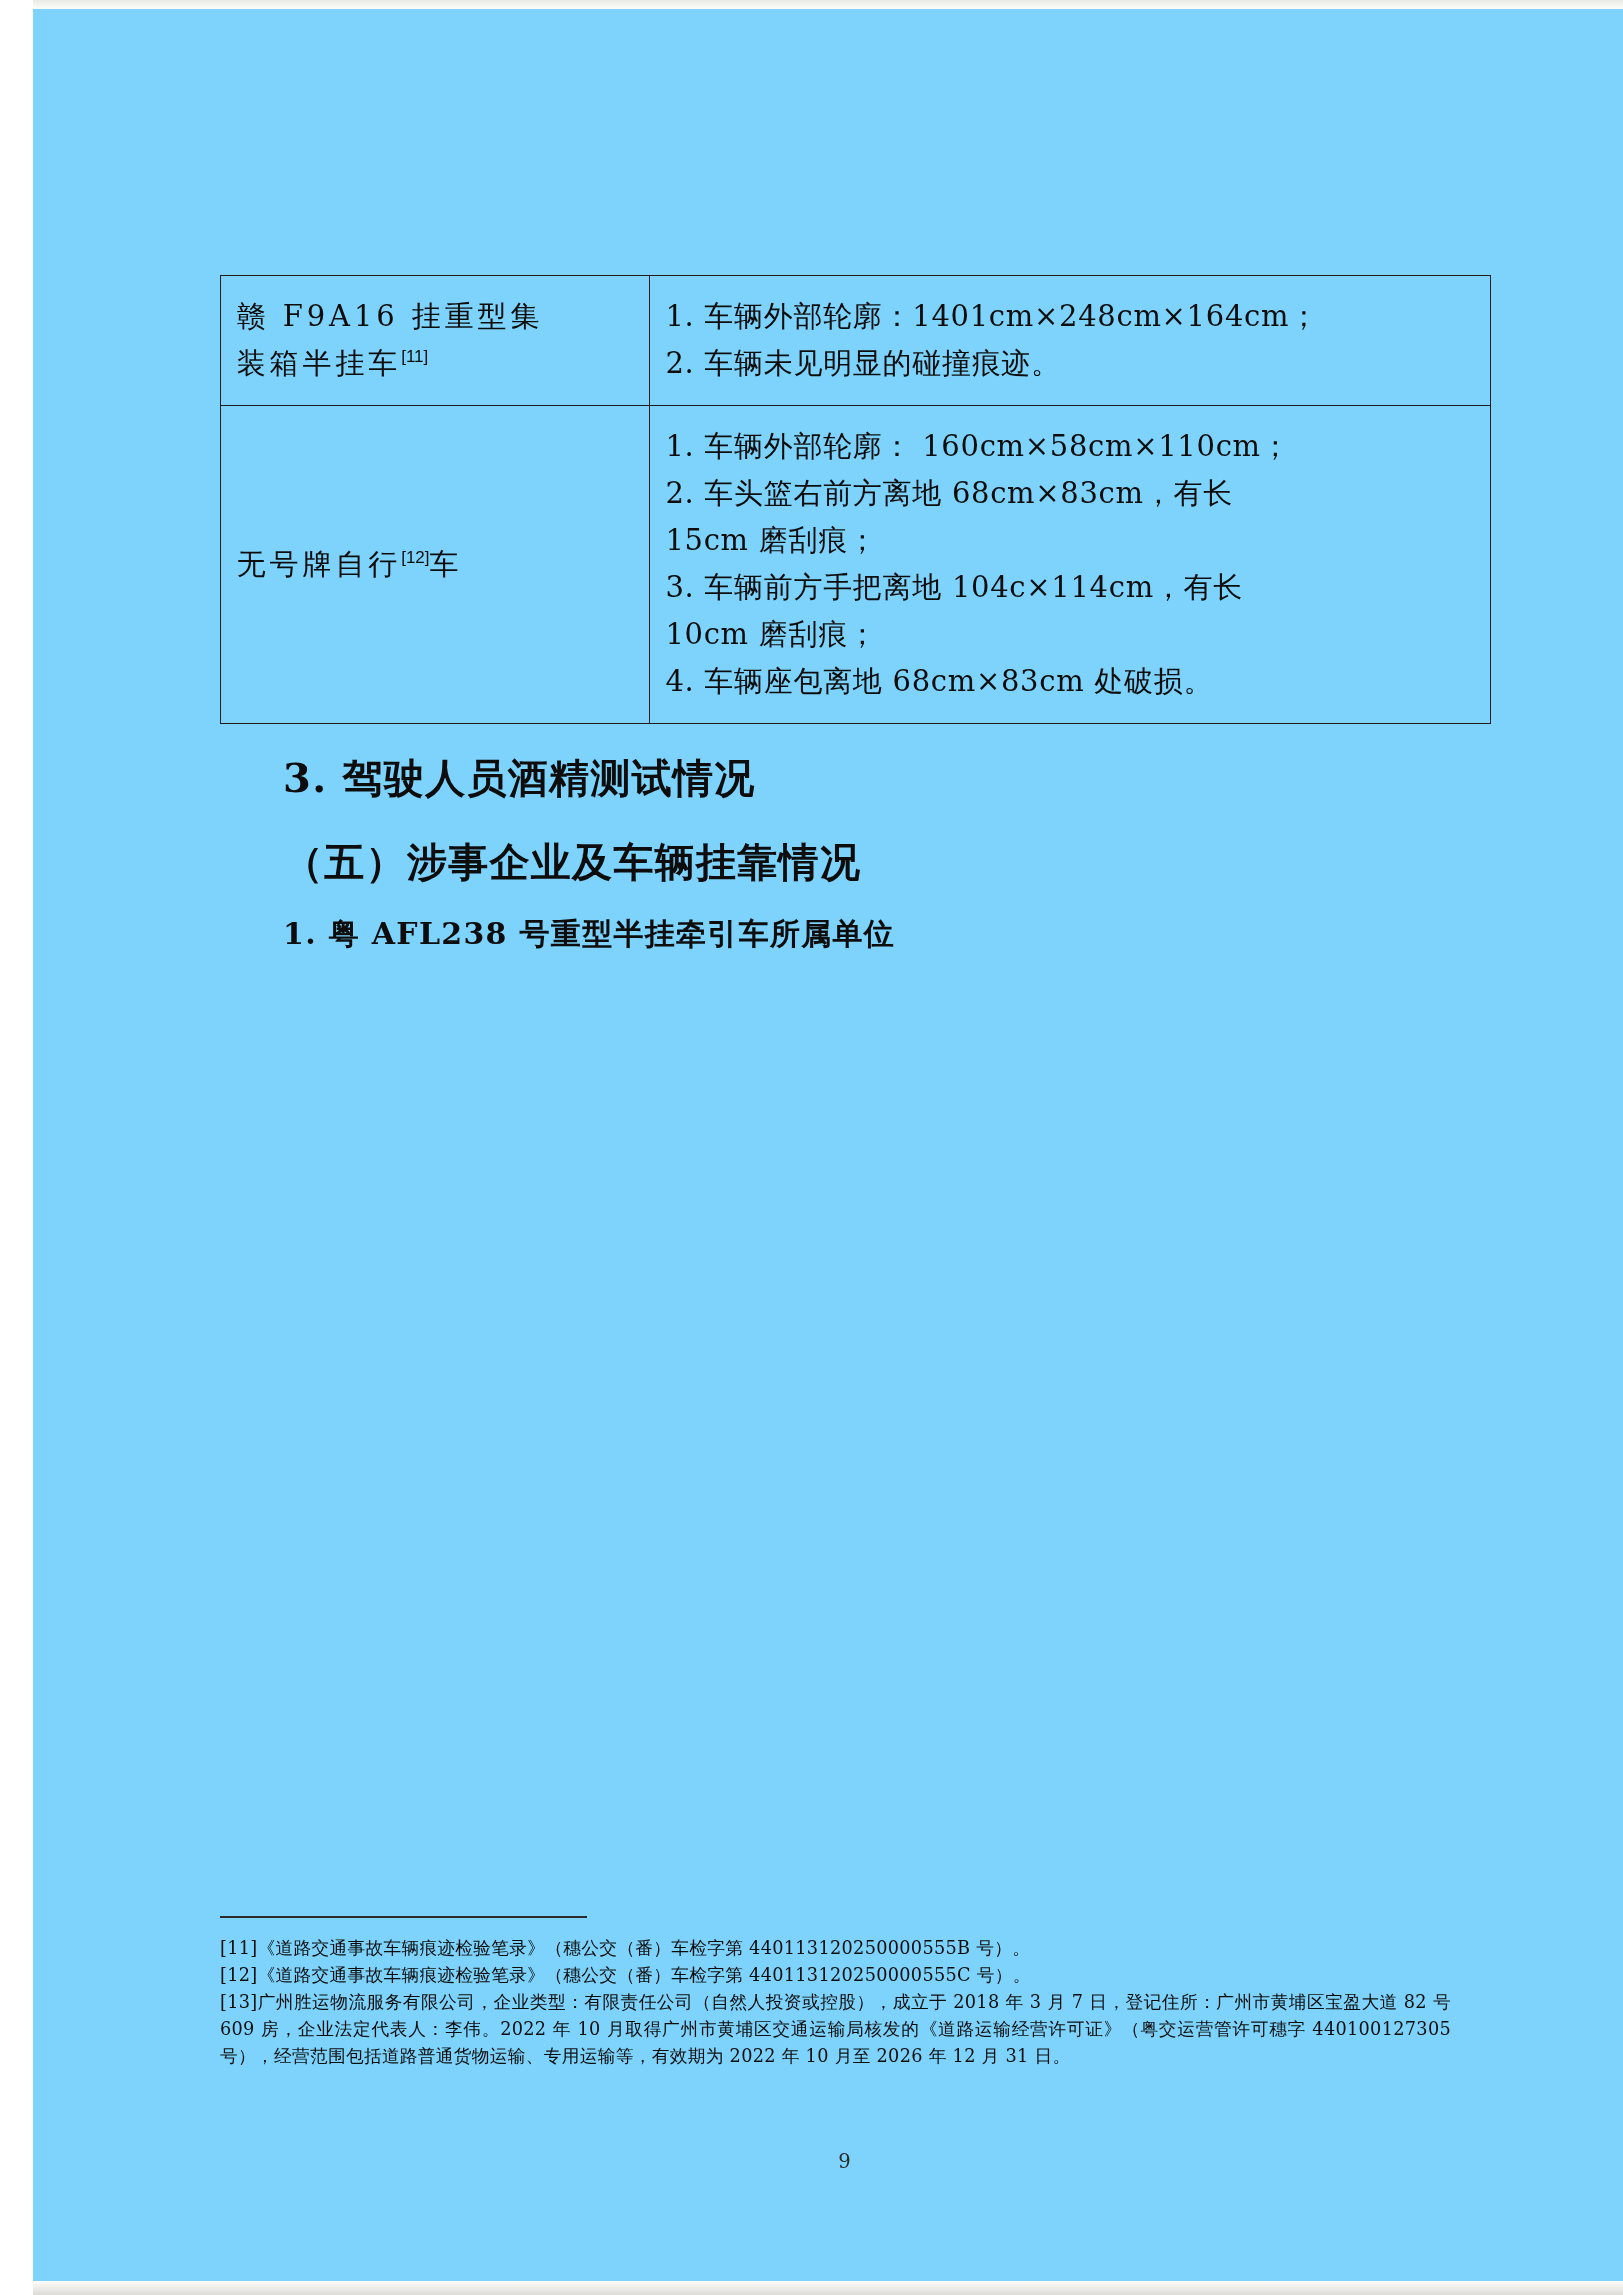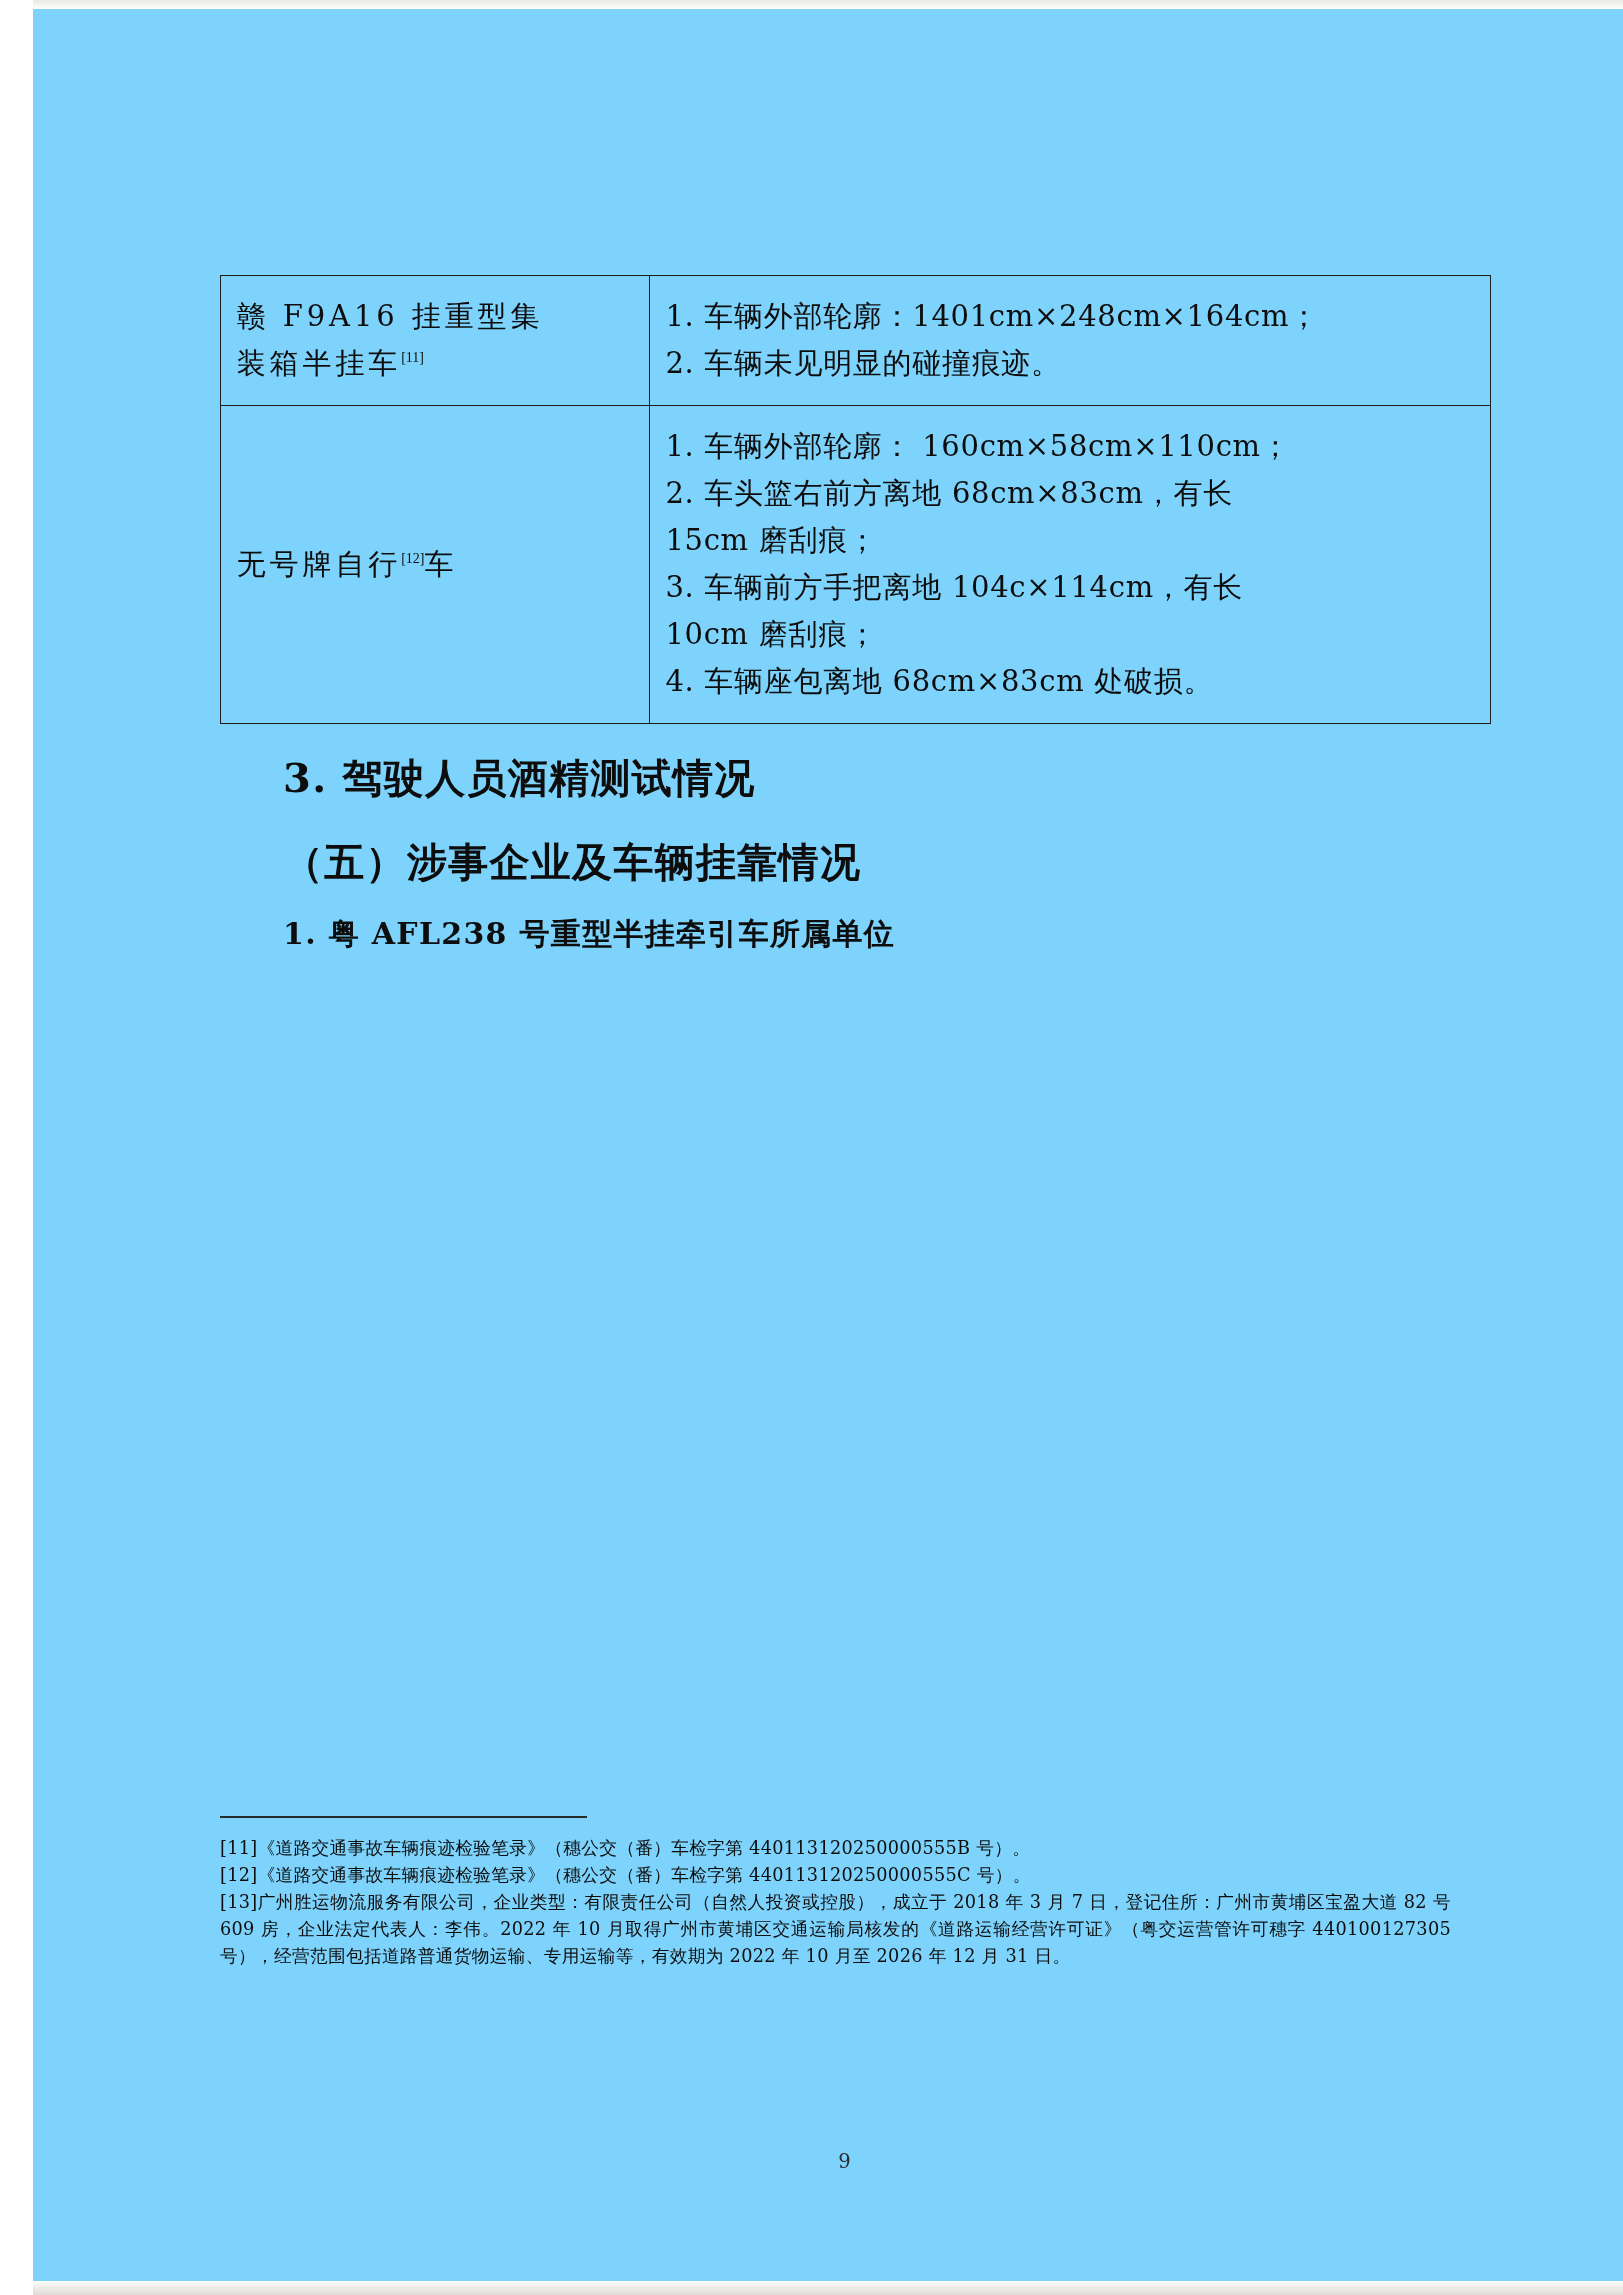--- a/index.html
+++ b/index.html
@@ -54,24 +54,24 @@
     line-height: 1.62;
     letter-spacing: 0.7px;
     white-space: nowrap;
   }
   .label-line {
     font-size: 29px;
     line-height: 1.62;
     letter-spacing: 3.9px;
   }
   .fn {
-    font-size: 14px;
+    font-size: 17px;
     vertical-align: super;
     letter-spacing: 0;
-    font-family: Liberation Serif, serif;
+    font-family: Liberation Sans, sans-serif;
   }
 
   
   h3.section-head {
     font-size: 40px;
     font-weight: bold;
     margin: 23.6px 0 6.5px 0;
     padding-left: 63px;
     letter-spacing: 1.3px;
     line-height: 1.5;
@@ -98,21 +98,21 @@
     line-height: 1.72;
     margin: 11.8px 0 0 0;
     padding-left: 63px;
     letter-spacing: 0.7px;
   }
 
   
   .footnote-area {
     position: absolute;
     left: 187px;
-    top: 1816px;
+    top: 1916px;
     width: 1231px;
   }
   .footnote-rule {
     width: 367px;
     height: 2px;
     background: #2a2a2a;
     margin-bottom: 17px;
   }
   .footnote {
     font-size: 17.7px;

